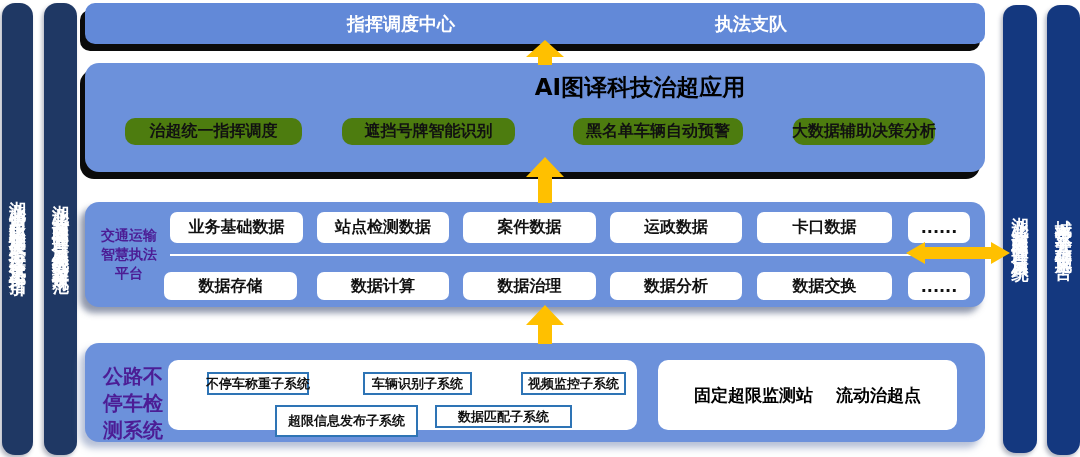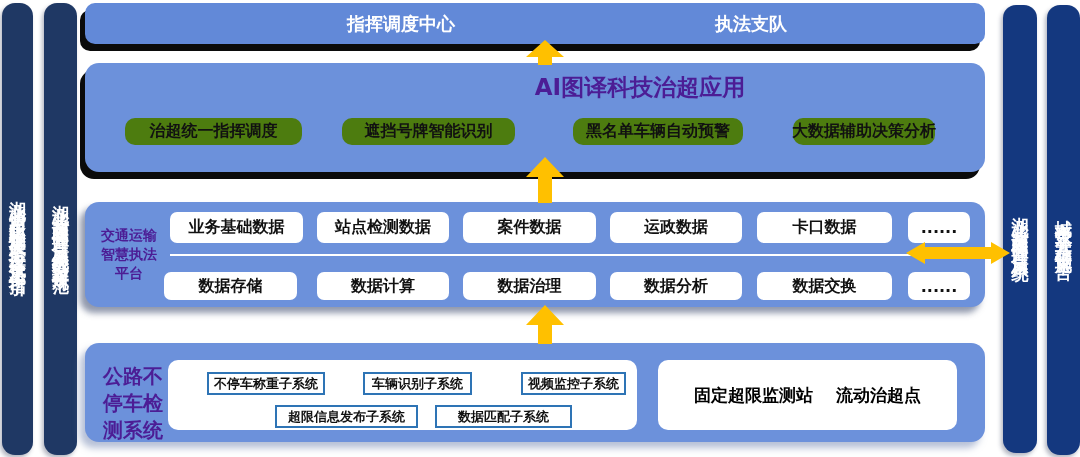--- a/index.html
+++ b/index.html
@@ -28,21 +28,21 @@
     position:absolute;top:50%;transform:translate(-50%,-50%);
     color:#fff;font-weight:bold;font-size:18px;white-space:nowrap;
   }
   
   .layer{position:absolute;left:85px;width:900px;background:#6C91DB;border-radius:14px;z-index:2;}
   .layer.app{top:63px;height:109px;box-shadow:-5px 7px 0 #0b0b0b;}
   .layer.platform{top:202px;height:105px;box-shadow:-5px 6px 6px rgba(55,70,105,.55);}
   .layer.detect{top:343px;height:99px;box-shadow:-5px 6px 7px rgba(110,130,175,.5);}
   .app-title{
     position:absolute;left:555px;top:9px;transform:translateX(-50%);
-    color:#4c1d95;font-size:23px;font-weight:bold;white-space:nowrap;
+    color:#000000;font-size:23px;font-weight:bold;white-space:nowrap;
   }
   .wbtn{
     position:absolute;top:55px;height:27px;background:#4d7c0f;border-radius:10px;
     display:flex;align-items:center;justify-content:center;
     font-size:16px;font-weight:600;white-space:nowrap;
   }
   .side-label{
     position:absolute;color:#4c1d95;font-weight:bold;white-space:pre-line;
     text-align:center;line-height:1.35;
   }
@@ -116,24 +116,24 @@
     <div class="pbox" style="left:525px;top:70px;width:132px;height:28px;">数据分析</div>
     <div class="pbox" style="left:672px;top:70px;width:135px;height:28px;">数据交换</div>
     <div class="pbox" style="left:823px;top:70px;width:62px;height:28px;">......</div>
   </div>
 
   <div class="layer detect">
     <div class="side-label" style="left:8px;top:20px;width:80px;font-size:20px;">公路不
 停车检
 测系统</div>
     <div class="wpanel" style="left:83px;width:469px;">
-      <div class="sbox" style="left:39px; top:12px;width:118px;height:23px;">不停车称重子系统</div>
+      <div class="sbox" style="left:39px; top:12px;width:102px;height:23px;">不停车称重子系统</div>
       <div class="sbox" style="left:195px;top:12px;width:109px;height:23px;">车辆识别子系统</div>
       <div class="sbox" style="left:340px;top:12px;width:105px;height:23px;margin-left:13px;">视频监控子系统</div>
-      <div class="sbox" style="left:107px;top:45px;width:143px;height:23px;">超限信息发布子系统</div>
+      <div class="sbox" style="left:107px;top:45px;width:143px;height:32px;">超限信息发布子系统</div>
       <div class="sbox" style="left:267px;top:45px;width:137px;height:23px;">数据匹配子系统</div>
     </div>
     <div class="wpanel sites" style="left:573px;width:299px;">
       <div>固定超限监测站　 流动治超点</div>
     </div>
   </div>
 
   <div class="arrow" style="left:526px;top:40px;">
     <svg width="38" height="25" viewBox="0 0 38 25">
         <polygon points="19,0 38,17 26,17 26,25 12,25 12,17 0,17" fill="#FFC000"></polygon>

